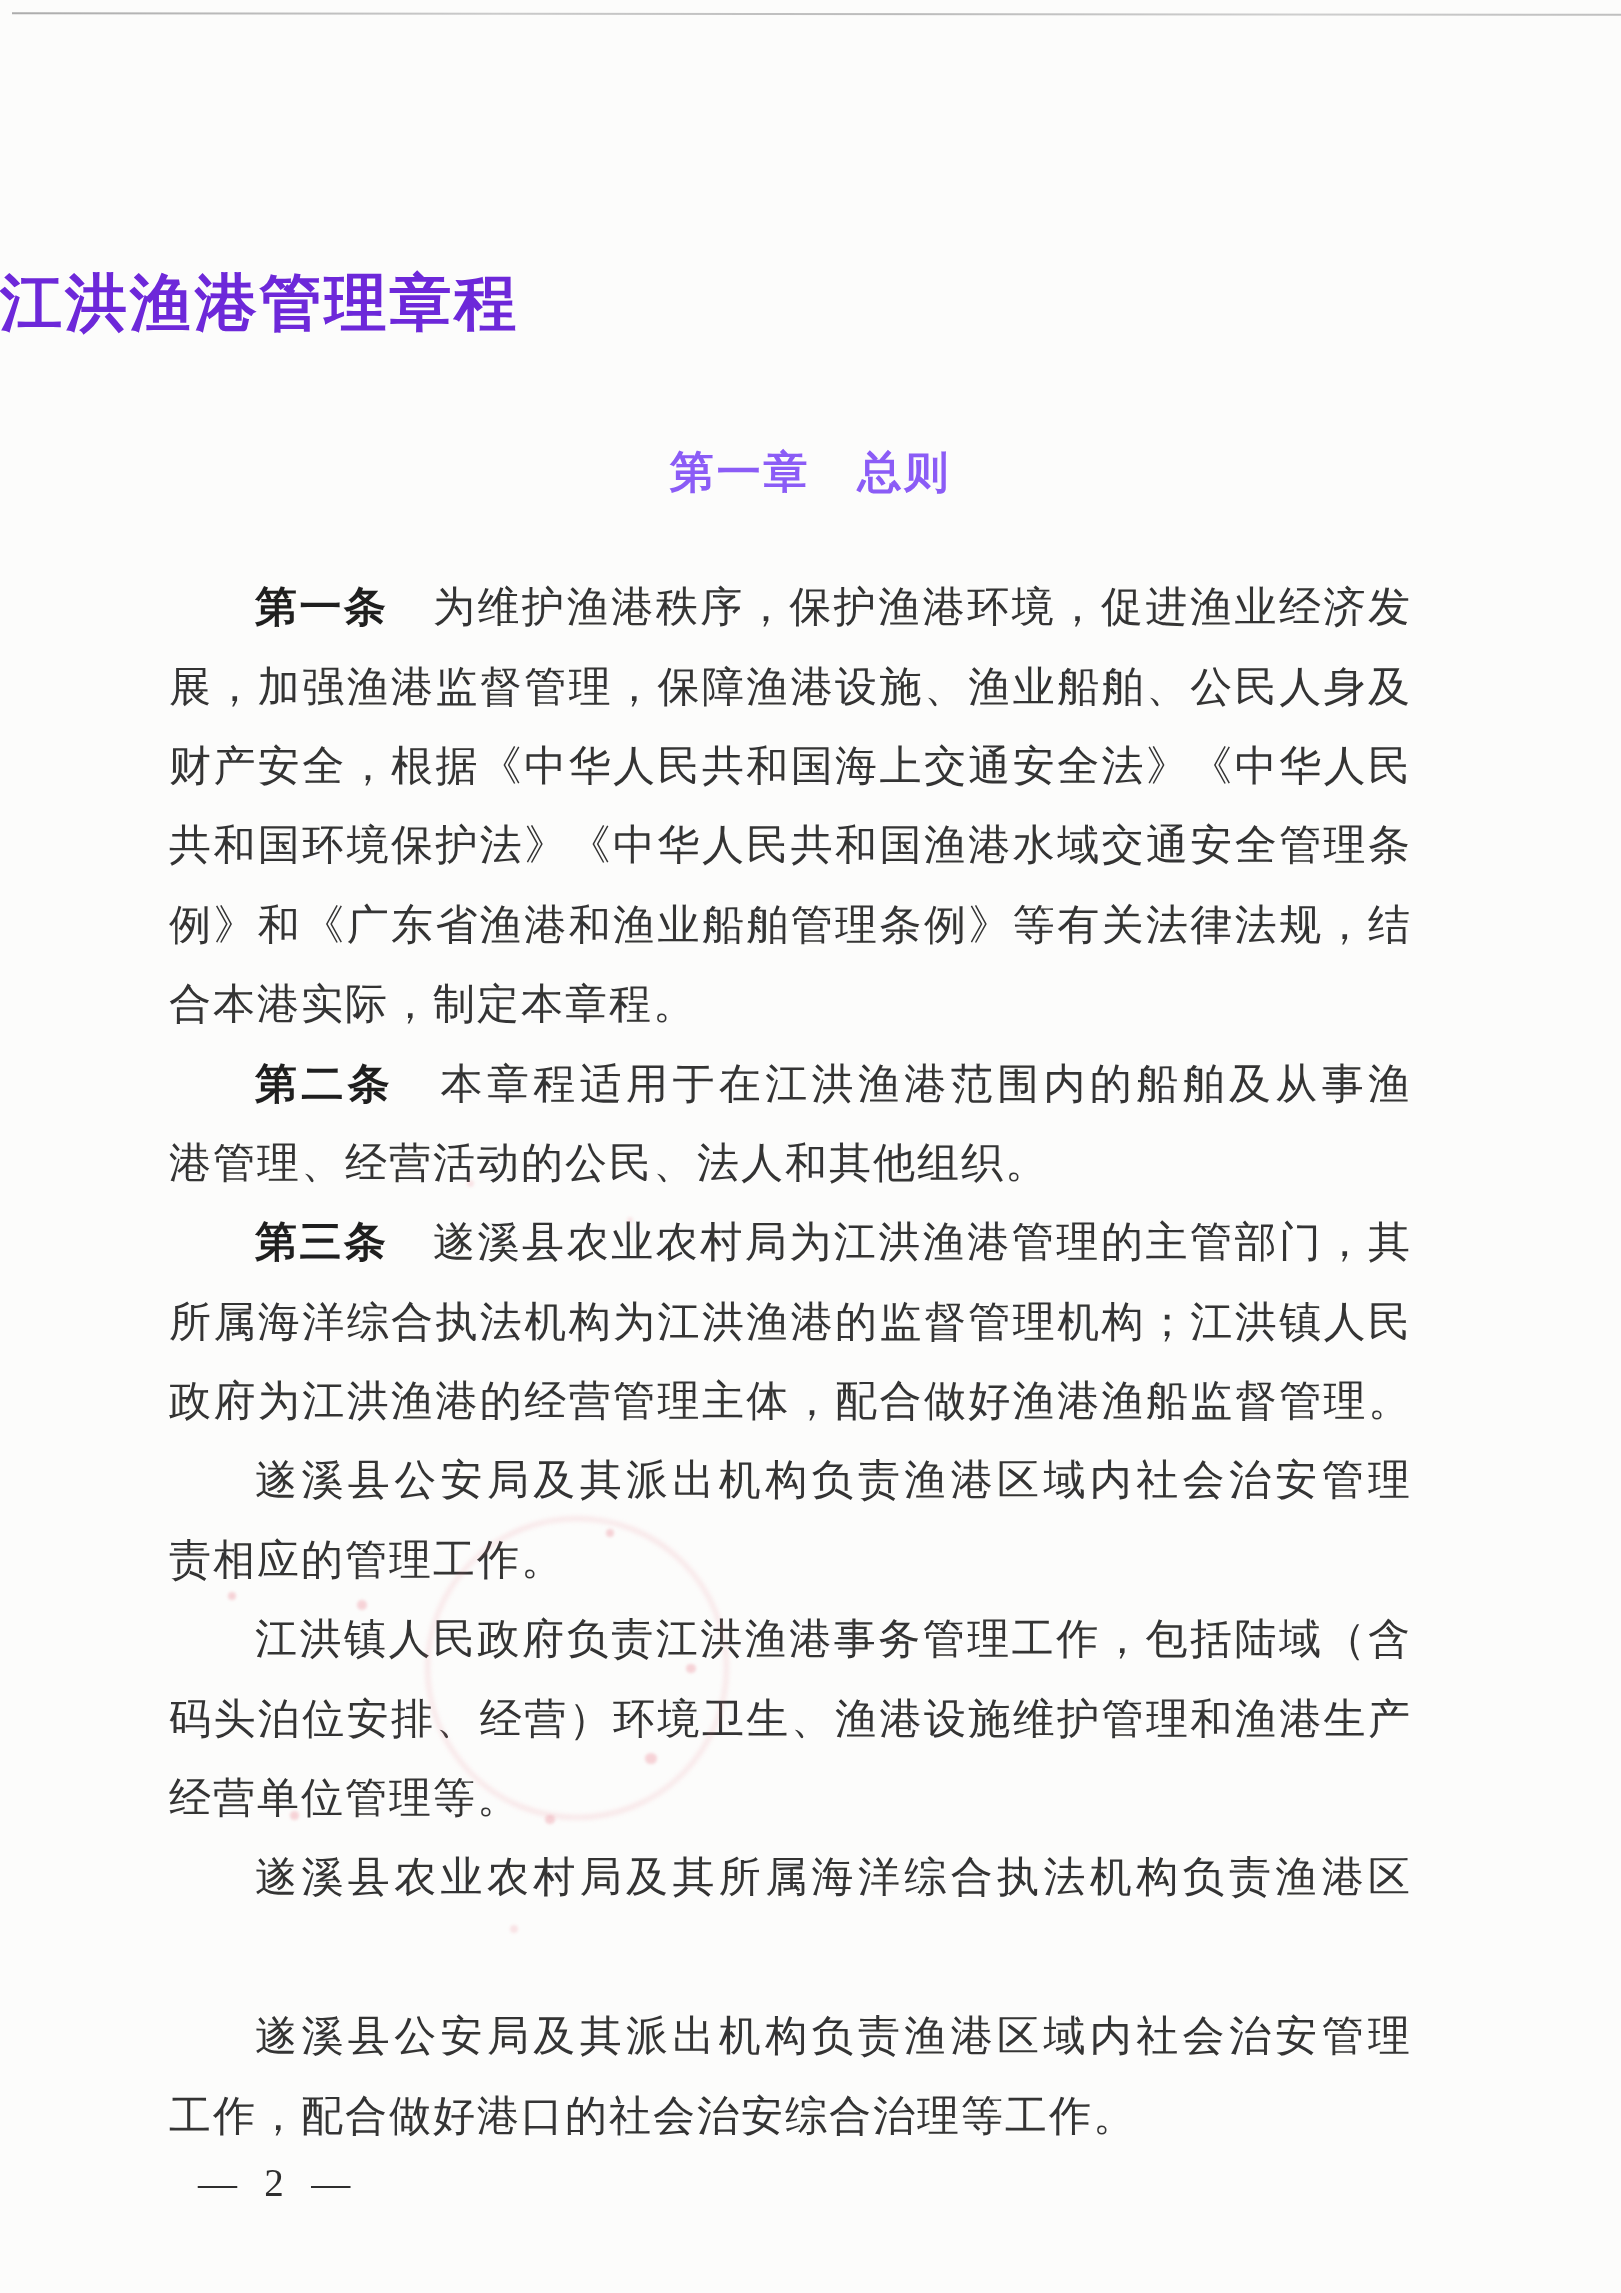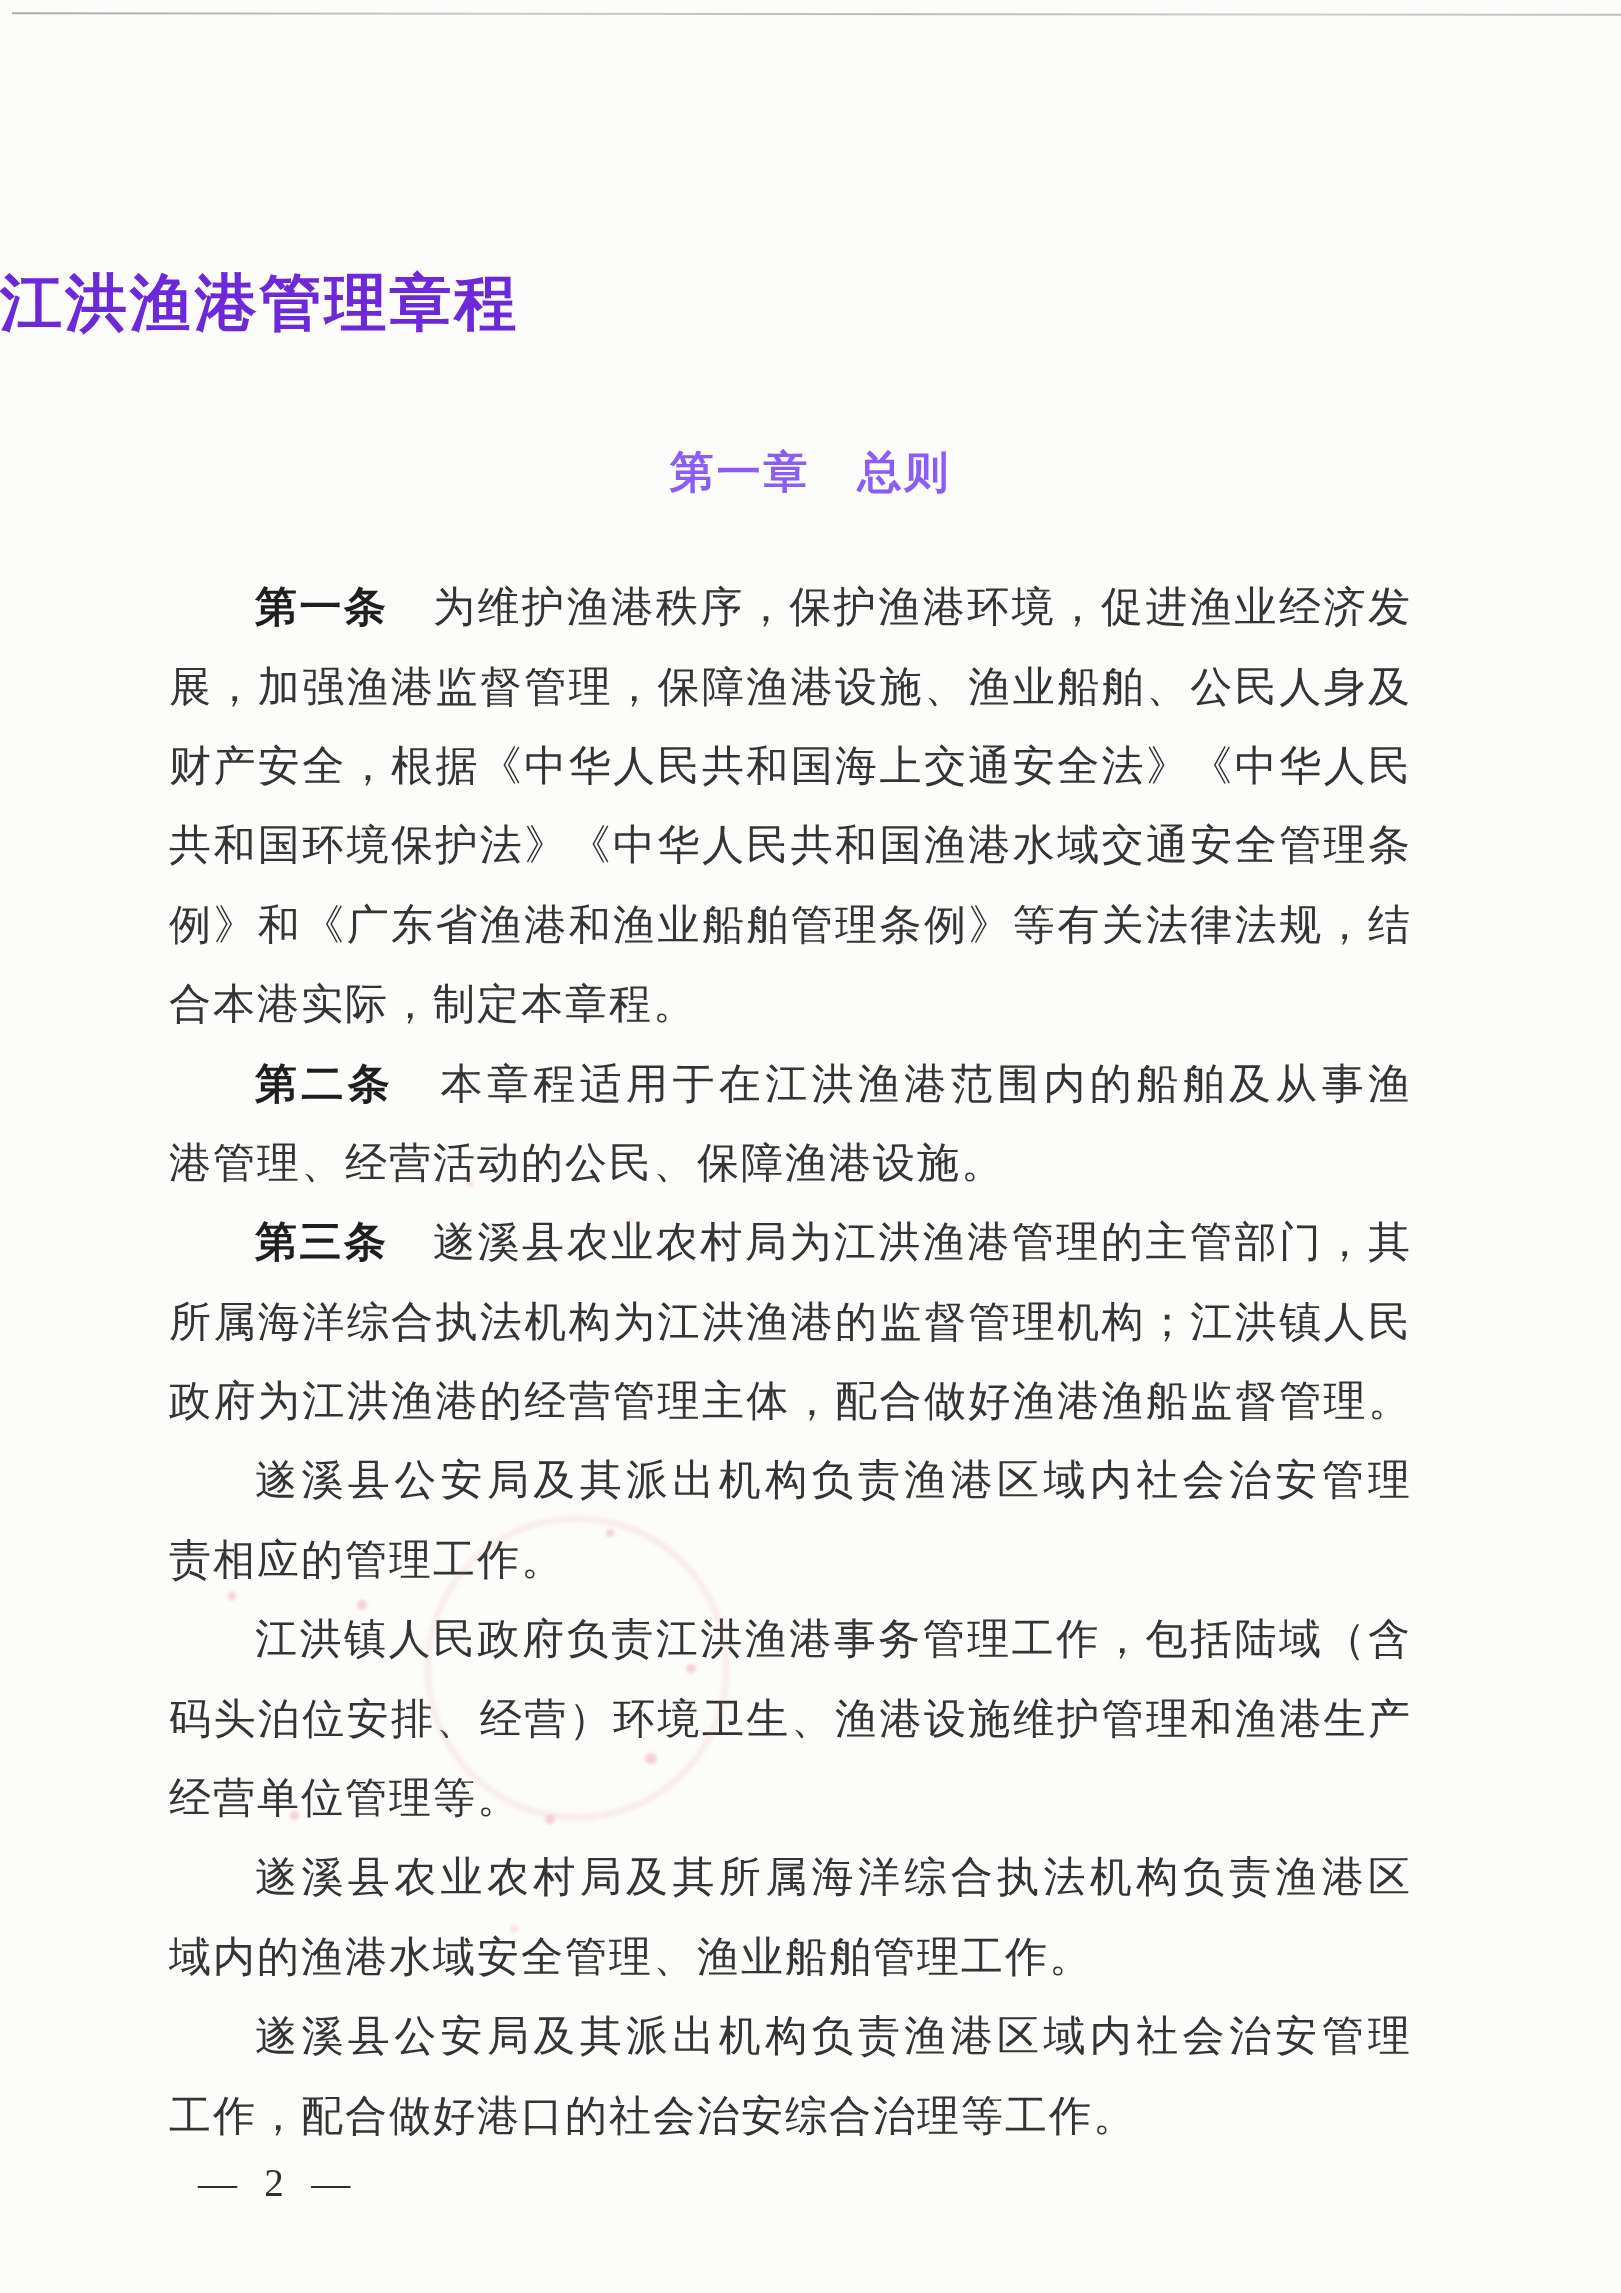--- a/index.html
+++ b/index.html
@@ -95,31 +95,30 @@
   <div class="chapter-heading">第一章　总则</div>
 
   <div class="body-lines">
       <div class="line justify indent" style="top: 585px;"><b>第一条</b>　为维护渔港秩序，保护渔港环境，促进渔业经济发</div>
       <div class="line justify" style="top: 665px;">展，加强渔港监督管理，保障渔港设施、渔业船舶、公民人身及</div>
       <div class="line justify" style="top: 823px;">共和国环境保护法》《中华人民共和国渔港水域交通安全管理条</div>
       <div class="line justify" style="top: 744px;">财产安全，根据《中华人民共和国海上交通安全法》《中华人民</div>
       <div class="line justify" style="top: 903px;">例》和《广东省渔港和渔业船舶管理条例》等有关法律法规，结</div>
       <div class="line" style="top: 982px;">合本港实际，制定本章程。</div>
       <div class="line justify indent" style="top: 1062px;"><b>第二条</b>　本章程适用于在江洪渔港范围内的船舶及从事渔</div>
-      <div class="line" style="top: 1141px;">港管理、经营活动的公民、保障渔港设施。</div>
+      <div class="line" style="top: 1141px;">港管理、经营活动的公民、法人和其他组织。</div>
       <div class="line justify indent" style="top: 1220px;"><b>第三条</b>　遂溪县农业农村局为江洪渔港管理的主管部门，其</div>
       <div class="line justify" style="top: 1300px;">所属海洋综合执法机构为江洪渔港的监督管理机构；江洪镇人民</div>
       <div class="line justify" style="top: 1379px;">政府为江洪渔港的经营管理主体，配合做好渔港渔船监督管理。</div>
       <div class="line justify indent" style="top: 1458px;">遂溪县公安局及其派出机构负责渔港区域内社会治安管理</div>
       <div class="line" style="top: 1538px;">责相应的管理工作。</div>
       <div class="line justify indent" style="top: 1617px;">江洪镇人民政府负责江洪渔港事务管理工作，包括陆域（含</div>
       <div class="line justify" style="top: 1697px;">码头泊位安排、经营）环境卫生、渔港设施维护管理和渔港生产</div>
       <div class="line" style="top: 1776px;">经营单位管理等。</div>
       <div class="line justify indent" style="top: 1855px;">遂溪县农业农村局及其所属海洋综合执法机构负责渔港区</div>
-      <div class="line" style="top: 1935px;">域内的渔港水域安全管理、渔业船舶管理工作。</div>
       <div class="line justify indent" style="top: 2014px;">遂溪县公安局及其派出机构负责渔港区域内社会治安管理</div>
       <div class="line" style="top: 2094px;">工作，配合做好港口的社会治安综合治理等工作。</div>
     </div>
 
   <div class="seal-ring"></div>
   <div class="speck" style="left:357px;top:1600px;width:9.8px;height:9.8px;"></div>
   <div class="speck" style="left:228px;top:1592px;width:7.8px;height:7.8px;"></div>
   <div class="speck" style="left:290px;top:1811px;width:8.8px;height:8.8px;"></div>
   <div class="speck" style="left:645px;top:1753px;width:11.8px;height:10.8px;"></div>
   <div class="speck" style="left:686px;top:1664px;width:9.8px;height:8.8px;"></div>

